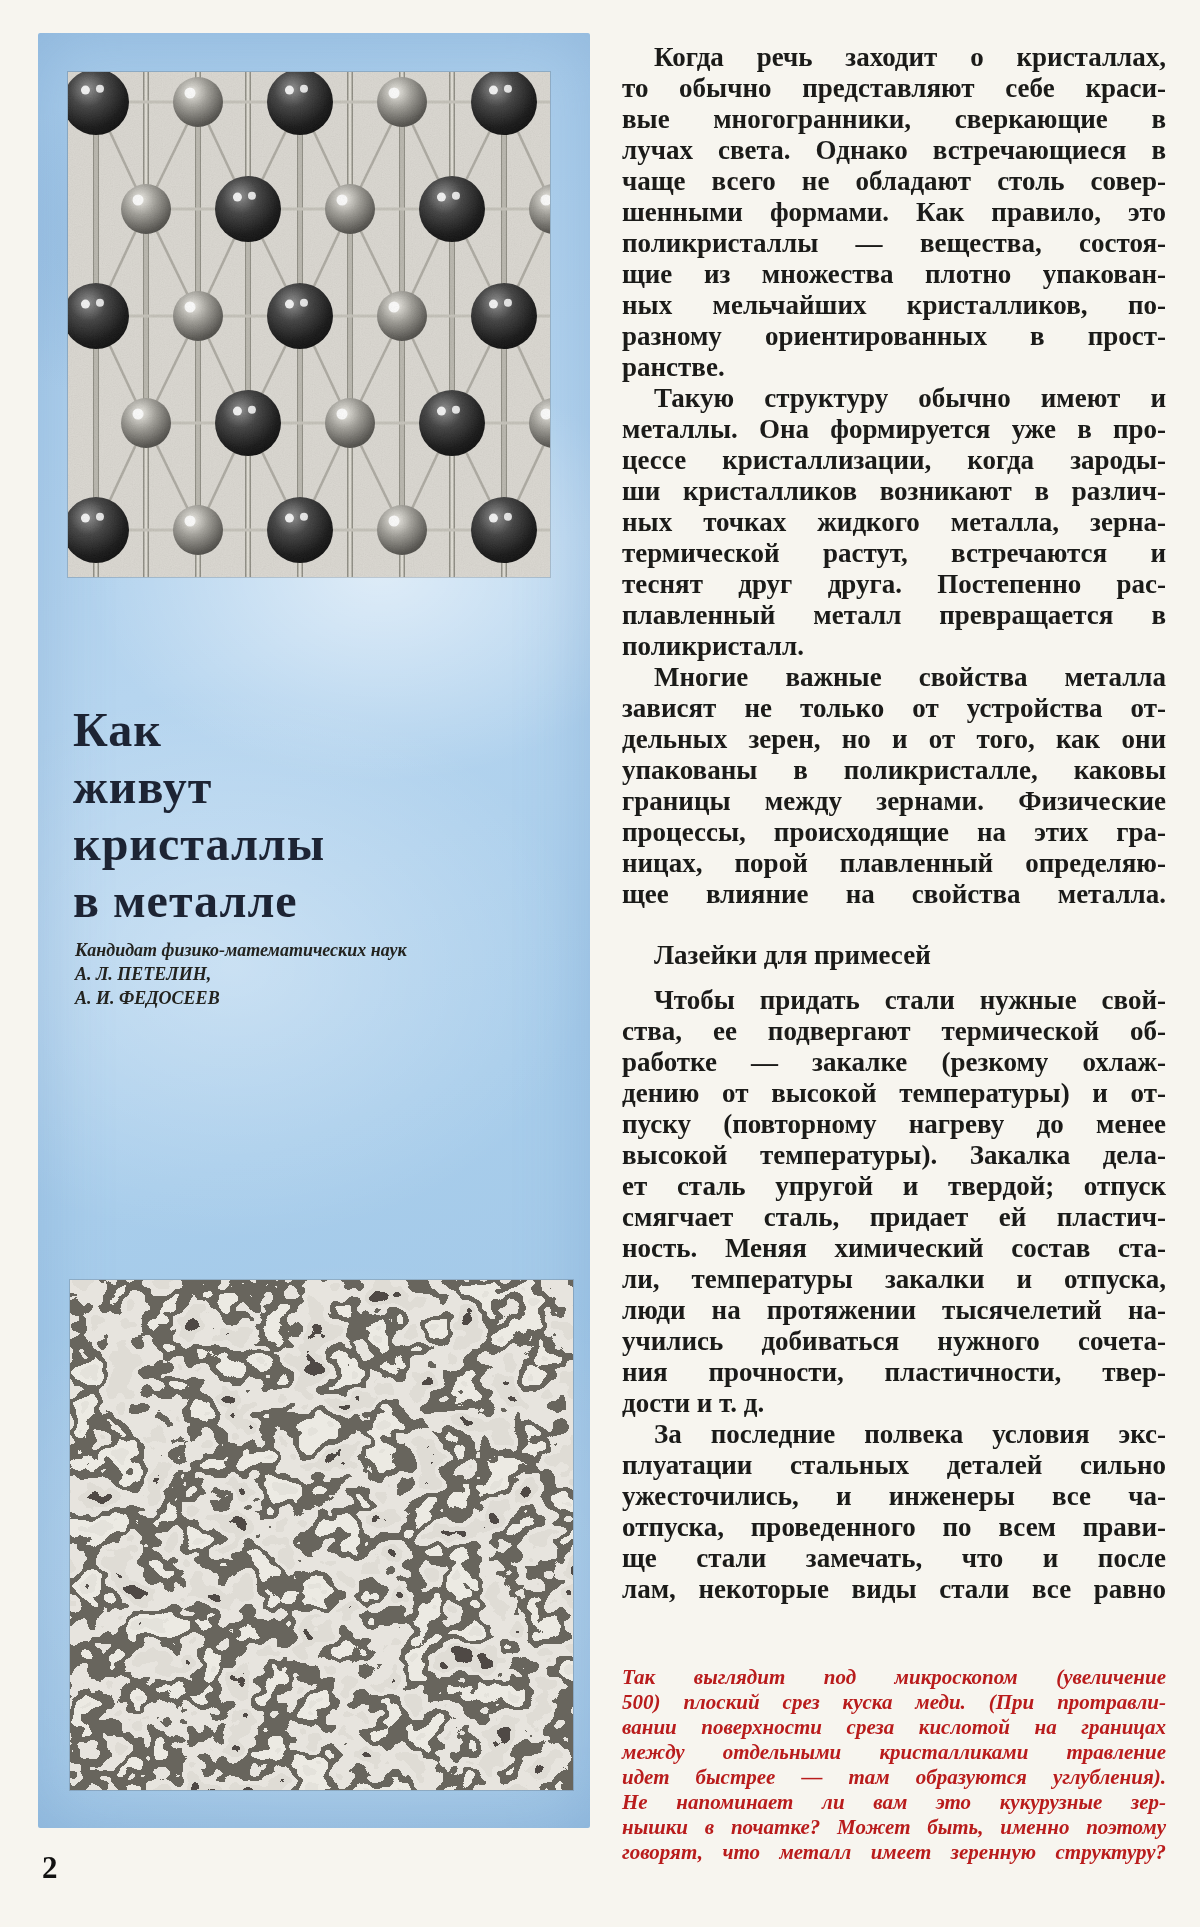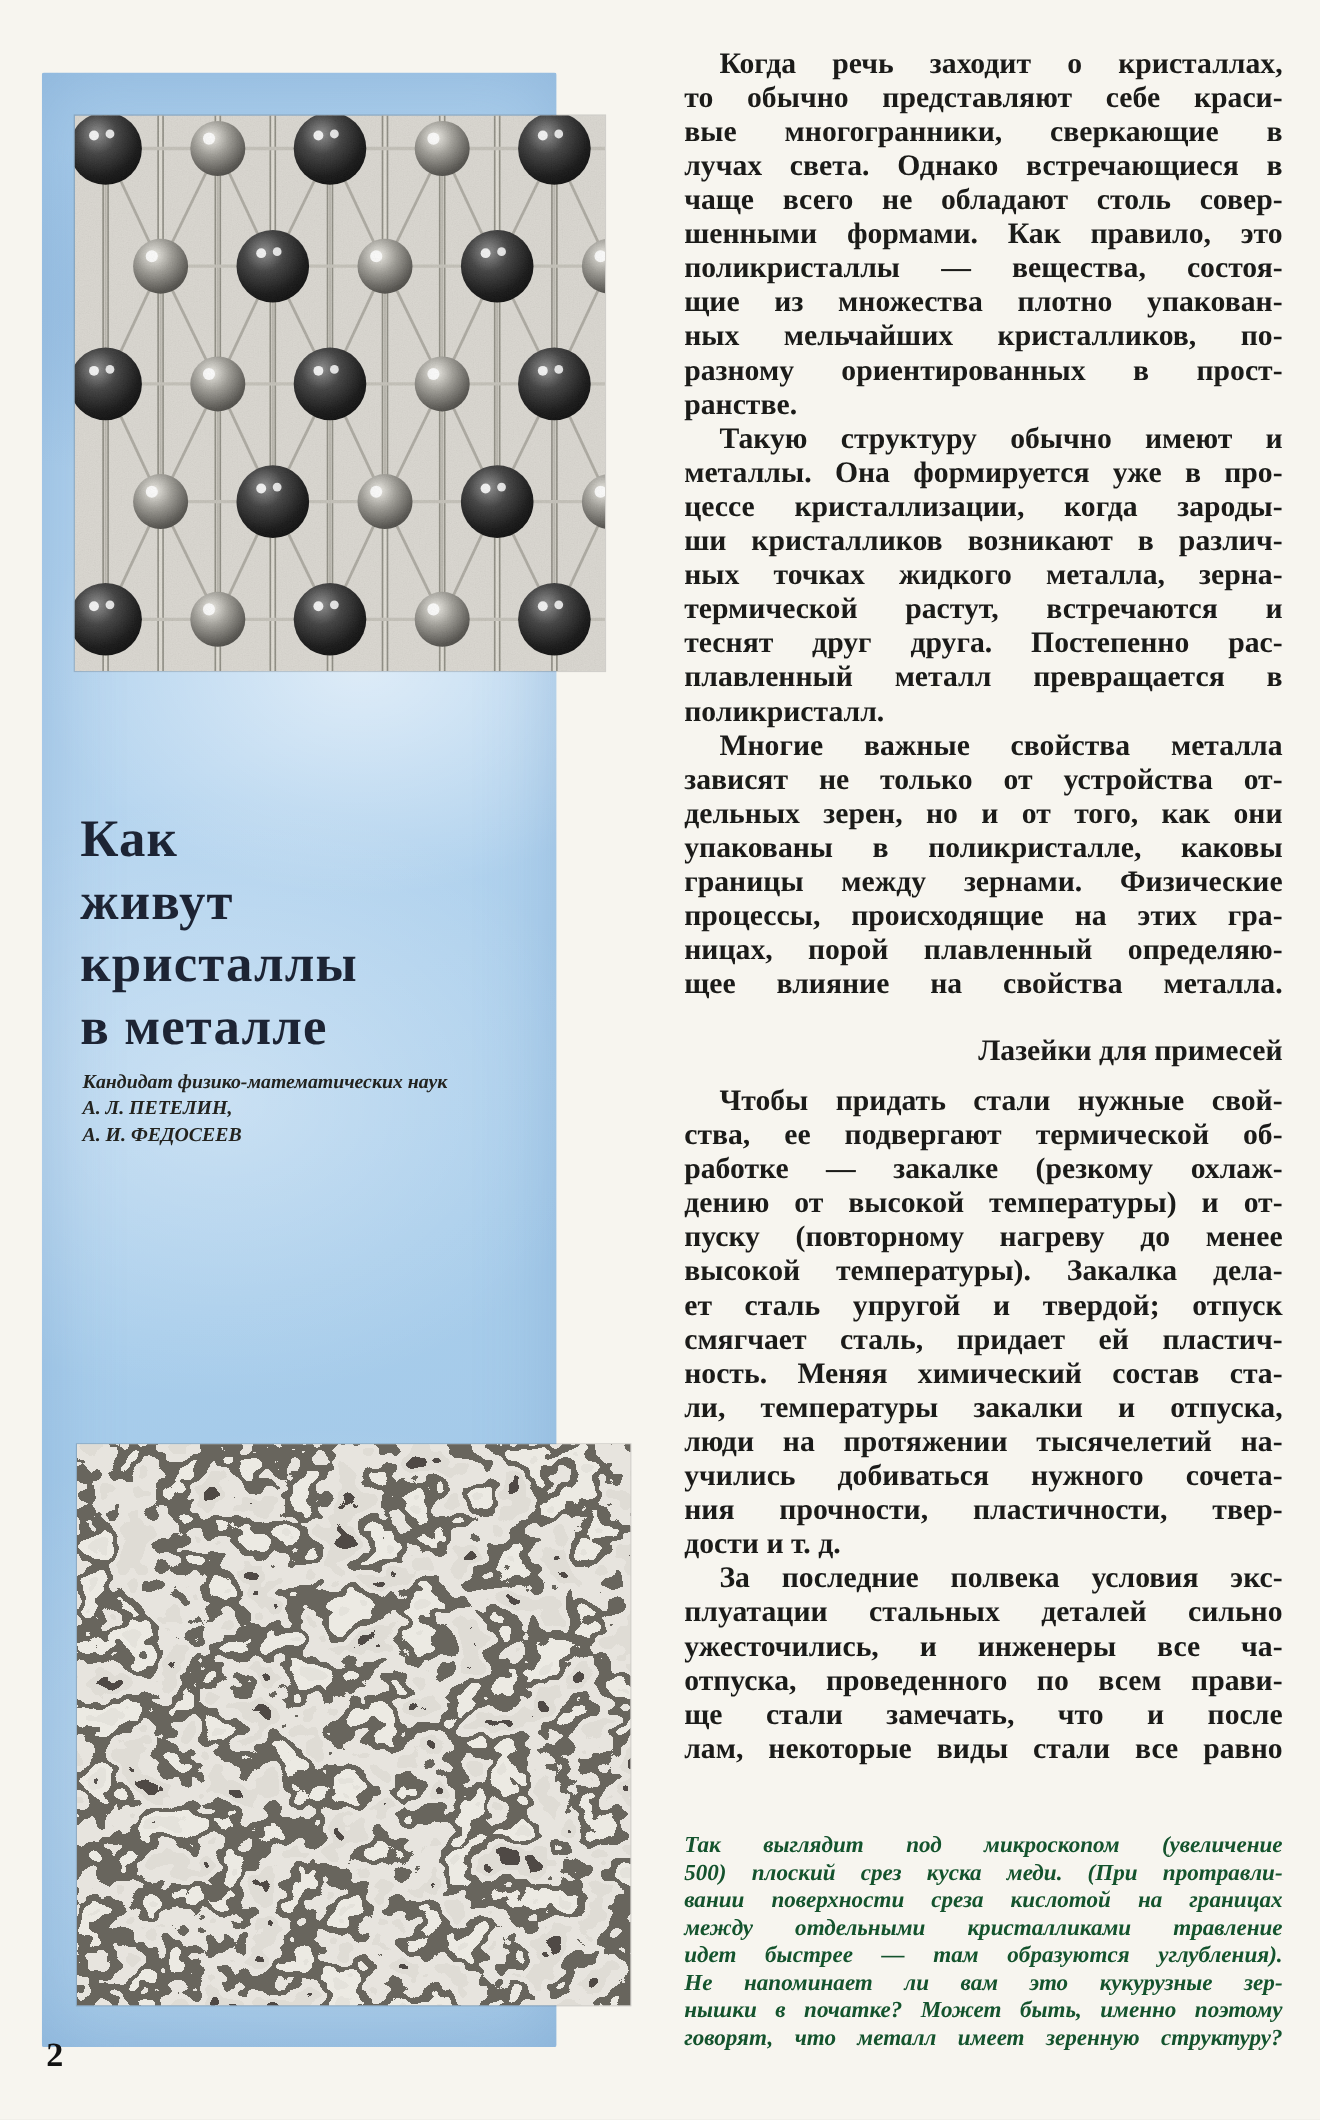--- a/index.html
+++ b/index.html
@@ -1,50 +1,50 @@
 <!DOCTYPE html>
 <html><head>
 <meta charset="utf-8">
 <style>
   html,body{margin:0;padding:0;background:#e8e6e0;}
   .page{position:relative;width:1200px;height:1927px;background:#f7f5ef;
         font-family:"Liberation Serif",serif;overflow:hidden;}
 
   
-  .panel{position:absolute;left:38px;top:33px;width:468px;height:1795px;
+  .panel{position:absolute;left:38px;top:33px;width:552px;height:1795px;
     background:
       radial-gradient(420px 300px at 62% 30%, rgba(255,255,255,.55), rgba(255,255,255,0) 70%),
       radial-gradient(500px 380px at 35% 52%, rgba(255,255,255,.35), rgba(255,255,255,0) 72%),
       radial-gradient(620px 420px at 55% 86%, rgba(255,255,255,.30), rgba(255,255,255,0) 75%),
       radial-gradient(300px 220px at 20% 12%, rgba(120,165,210,.35), rgba(120,165,210,0) 70%),
       linear-gradient(160deg,#a3c8e8 0%,#b6d5ef 35%,#a8cdeb 60%,#9cc3e4 100%);
     box-shadow: inset 0 0 70px rgba(105,150,198,.38);
-    border-radius:2px;margin-top:33px;}
+    border-radius:2px;}
 
   .photo{position:absolute;line-height:0;box-shadow:0 0 0 1px rgba(40,40,40,.18);}
   .photo-top{left:30px;top:39px;width:482px;height:505px;}
   .photo-bottom{left:32px;top:1247px;width:503px;height:510px;}
 
   .title{position:absolute;left:35px;top:668px;font-weight:bold;color:#1d2434;
          font-size:48px;line-height:57px;letter-spacing:1px;}
   .byline{position:absolute;left:37px;top:905px;font-weight:bold;font-style:italic;
           color:#23231f;font-size:18px;line-height:24px;width:480px;}
 
   
   .column{position:absolute;left:622px;top:42px;width:544px;color:#1b1b19;}
   .para{margin:0;}
   .bl{font-weight:bold;font-size:27px;line-height:31px;
       text-align:justify;text-align-last:justify;white-space:nowrap;}
   .bl.ind{text-indent:32px;}
   .bl.noj{text-align-last:left;}
   .h2{font-weight:bold;font-size:27px;line-height:31px;padding-left:32px;
-      margin:30px 0 14px 0;text-align:right;}
+      margin:30px 0 14px 0;}
   .caption{margin-top:20px;}
   .cap{font-weight:bold;font-style:italic;font-size:21px;line-height:25px;
-       color:#14532d;text-align:justify;text-align-last:justify;white-space:nowrap;}
+       color:#b91c1c;text-align:justify;text-align-last:justify;white-space:nowrap;}
 
   .pageno{position:absolute;left:42px;top:1850px;font-size:31px;font-weight:bold;color:#121212;}
 </style>
 </head>
 <body>
 
 <div class="page">
 
   <div class="panel">
 

